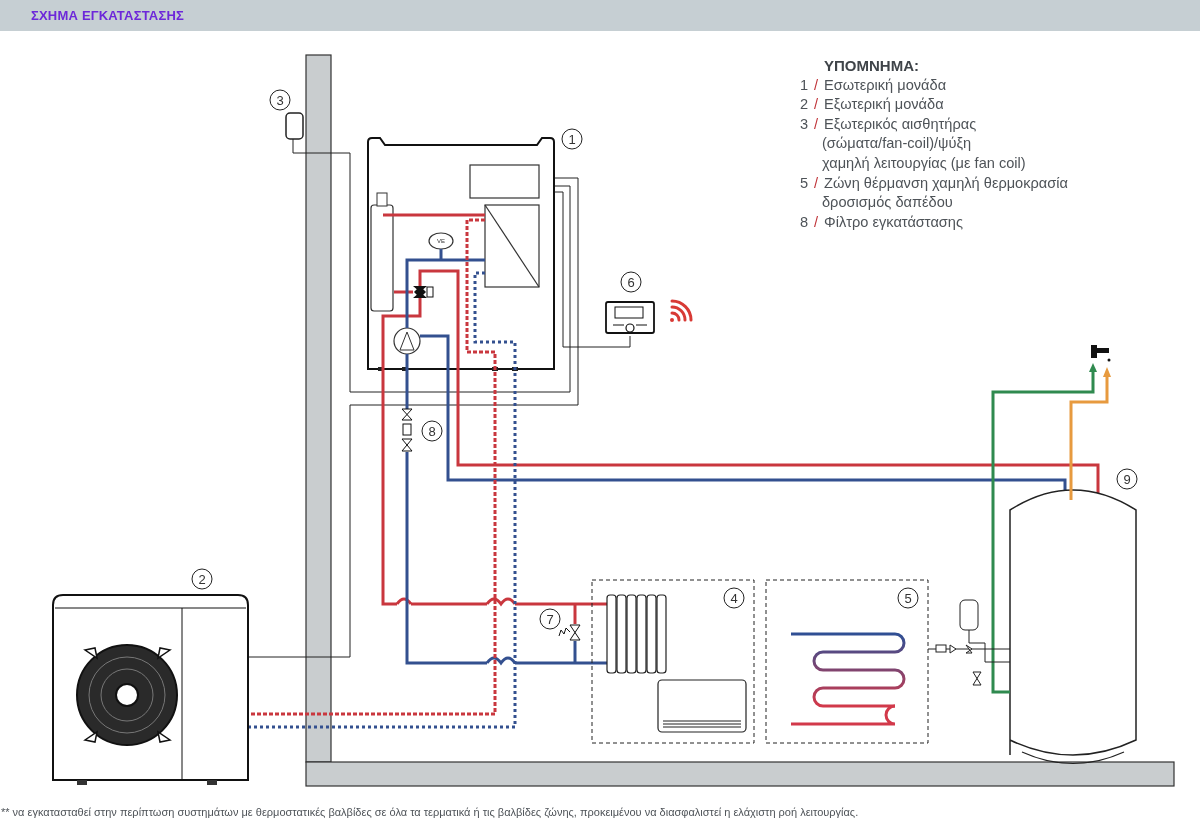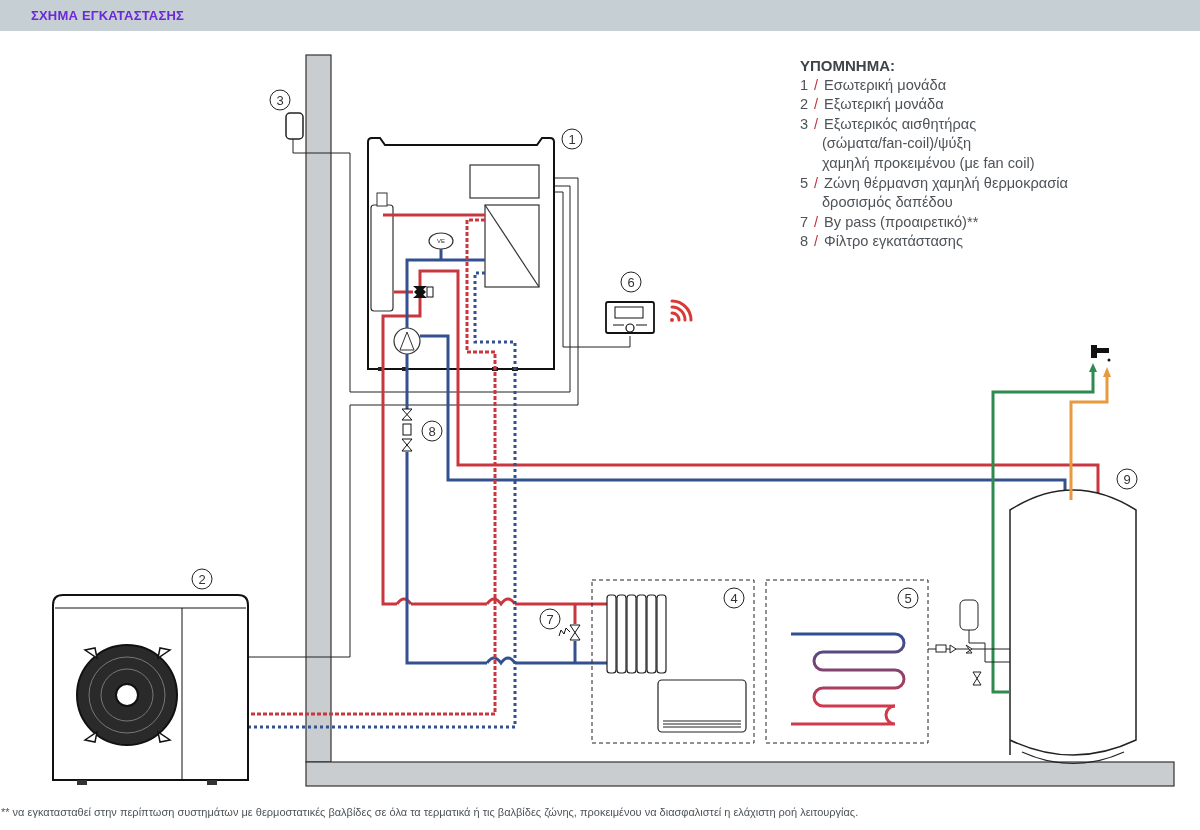--- a/index.html
+++ b/index.html
@@ -1,20 +1,20 @@
 <!DOCTYPE html>
 <html><head>
   <meta charset="utf-8">
   <style>
     html, body { margin: 0; padding: 0; background: #ffffff; }
     body { width: 1200px; height: 830px; position: relative; overflow: hidden; font-family: "DejaVu Sans", sans-serif; }
     .header-bar { position: absolute; left: 0; top: 0; width: 1200px; height: 31px; background: #c6cfd3; }
     .header-title { position: absolute; left: 31px; top: 8px; font-size: 13px; font-weight: bold; color: #6d28d9; letter-spacing: 0.2px; font-family: "Liberation Sans", sans-serif; }
     .legend { position: absolute; left: 800px; top: 56px; color: #4e5358; font-family: "Liberation Sans", sans-serif; font-size: 14.6px; line-height: 19.6px; }
-    .legend-title { font-weight: bold; font-size: 15px; color: #3f4449; }
+    .legend-title { font-weight: bold; font-size: 15px; color: #3f4449; margin-left: 24px; }
     .legend-item { white-space: nowrap; }
     .legend-num { display: inline-block; width: 14px; }
     .legend-sep { color: #c0353a; margin-right: 6px; }
     .legend-cont { padding-left: 22px; }
     .footnote { position: absolute; left: 1px; top: 806px; font-family: "Liberation Sans", sans-serif; font-size: 11px; color: #4e5358; white-space: nowrap; }
     svg.diagram { position: absolute; left: 0; top: 0; }
     .callout-text { font-family: "Liberation Sans", sans-serif; font-size: 13px; fill: #333; }
   </style>
 </head>
 <body>
@@ -248,21 +248,20 @@
     </g>
 </svg>
 
 <div class="legend">
   <div class="legend-title">ΥΠΟΜΝΗΜΑ:</div>
   <div id="legend-items">
       <div class="legend-item"><span class="legend-num">1</span><span class="legend-sep">/</span><span>Εσωτερική μονάδα</span></div>
       <div class="legend-item"><span class="legend-num">2</span><span class="legend-sep">/</span><span>Εξωτερική μονάδα</span></div>
       <div class="legend-item"><span class="legend-num">3</span><span class="legend-sep">/</span><span>Εξωτερικός αισθητήρας</span></div>
       <div class="legend-item legend-cont"><span>(σώματα/fan-coil)/ψύξη</span></div>
-      <div class="legend-item legend-cont"><span>χαμηλή προκειμένου (με fan coil)</span></div>
+      <div class="legend-item legend-cont"><span>χαμηλή λειτουργίας (με fan coil)</span></div>
       <div class="legend-item"><span class="legend-num">5</span><span class="legend-sep">/</span><span>Ζώνη θέρμανση χαμηλή θερμοκρασία</span></div>
       <div class="legend-item legend-cont"><span>δροσισμός δαπέδου</span></div>
-      <div class="legend-item"><span class="legend-num">7</span><span class="legend-sep">/</span><span>By pass (προαιρετικό)**</span></div>
       <div class="legend-item"><span class="legend-num">8</span><span class="legend-sep">/</span><span>Φίλτρο εγκατάστασης</span></div>
     </div>
 </div>
 
 <div class="footnote">** να εγκατασταθεί στην περίπτωση συστημάτων με θερμοστατικές βαλβίδες σε όλα τα τερματικά ή τις βαλβίδες ζώνης, προκειμένου να διασφαλιστεί η ελάχιστη ροή λειτουργίας.</div>
 
 </body></html>

